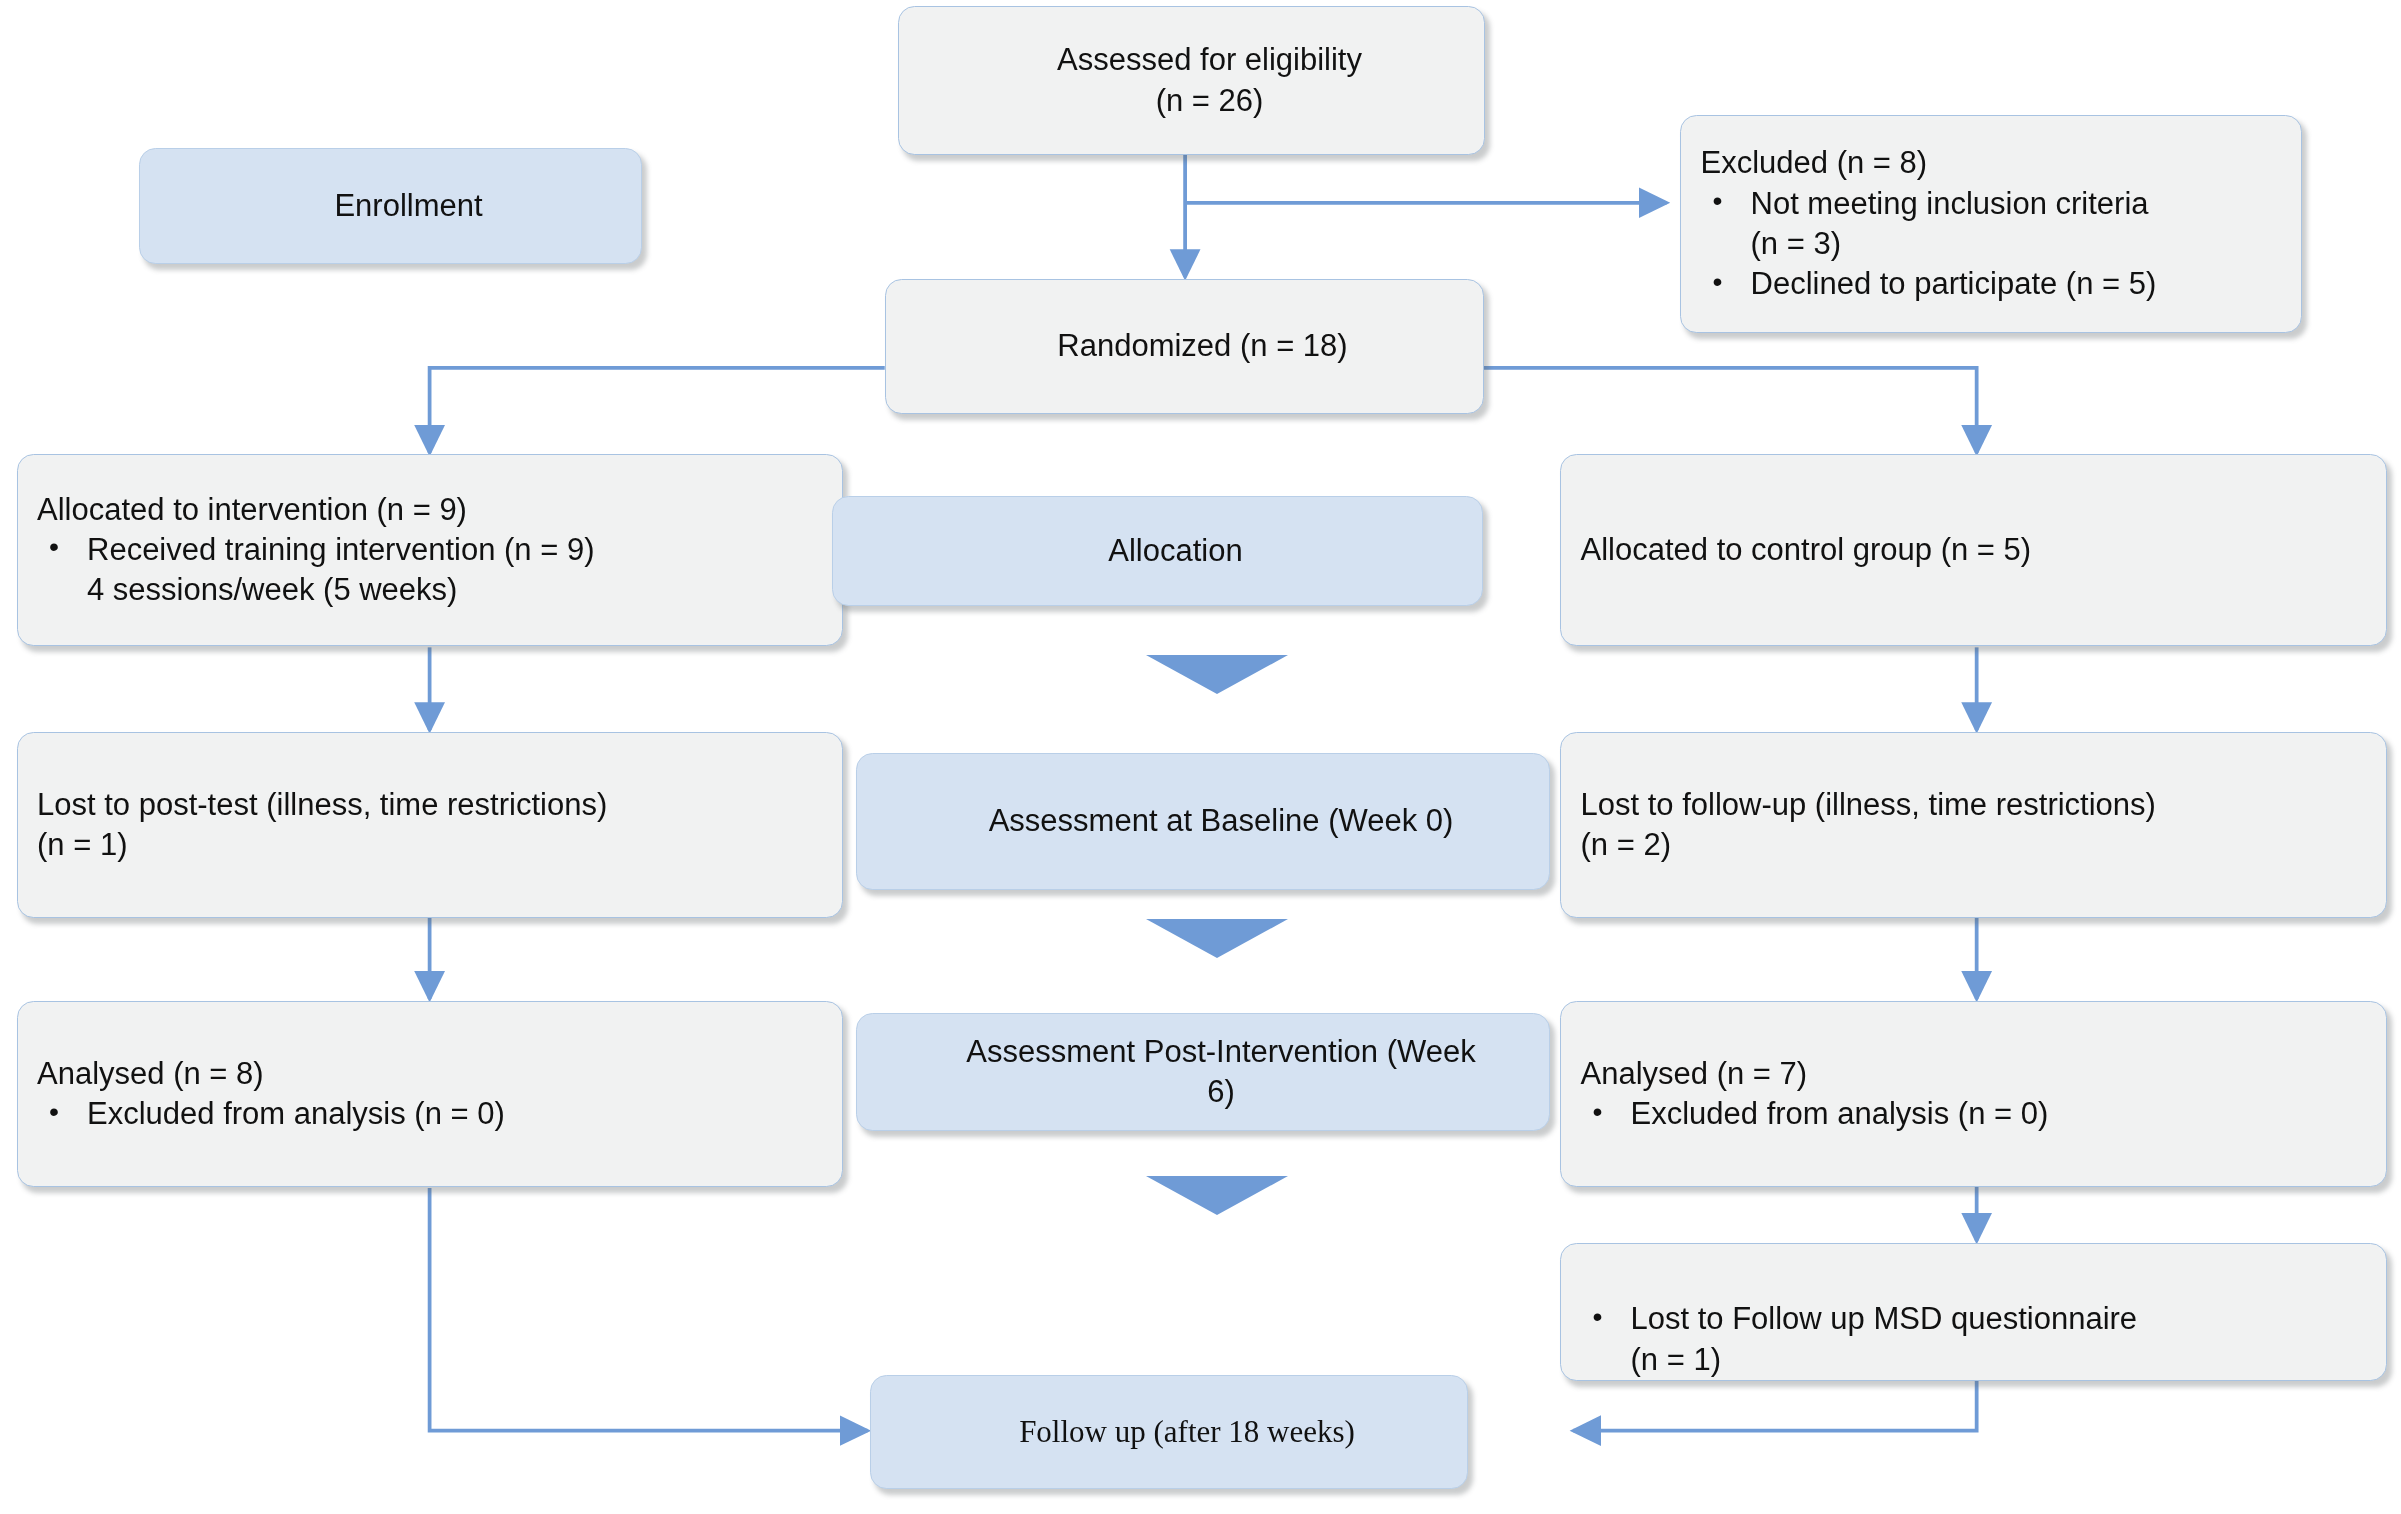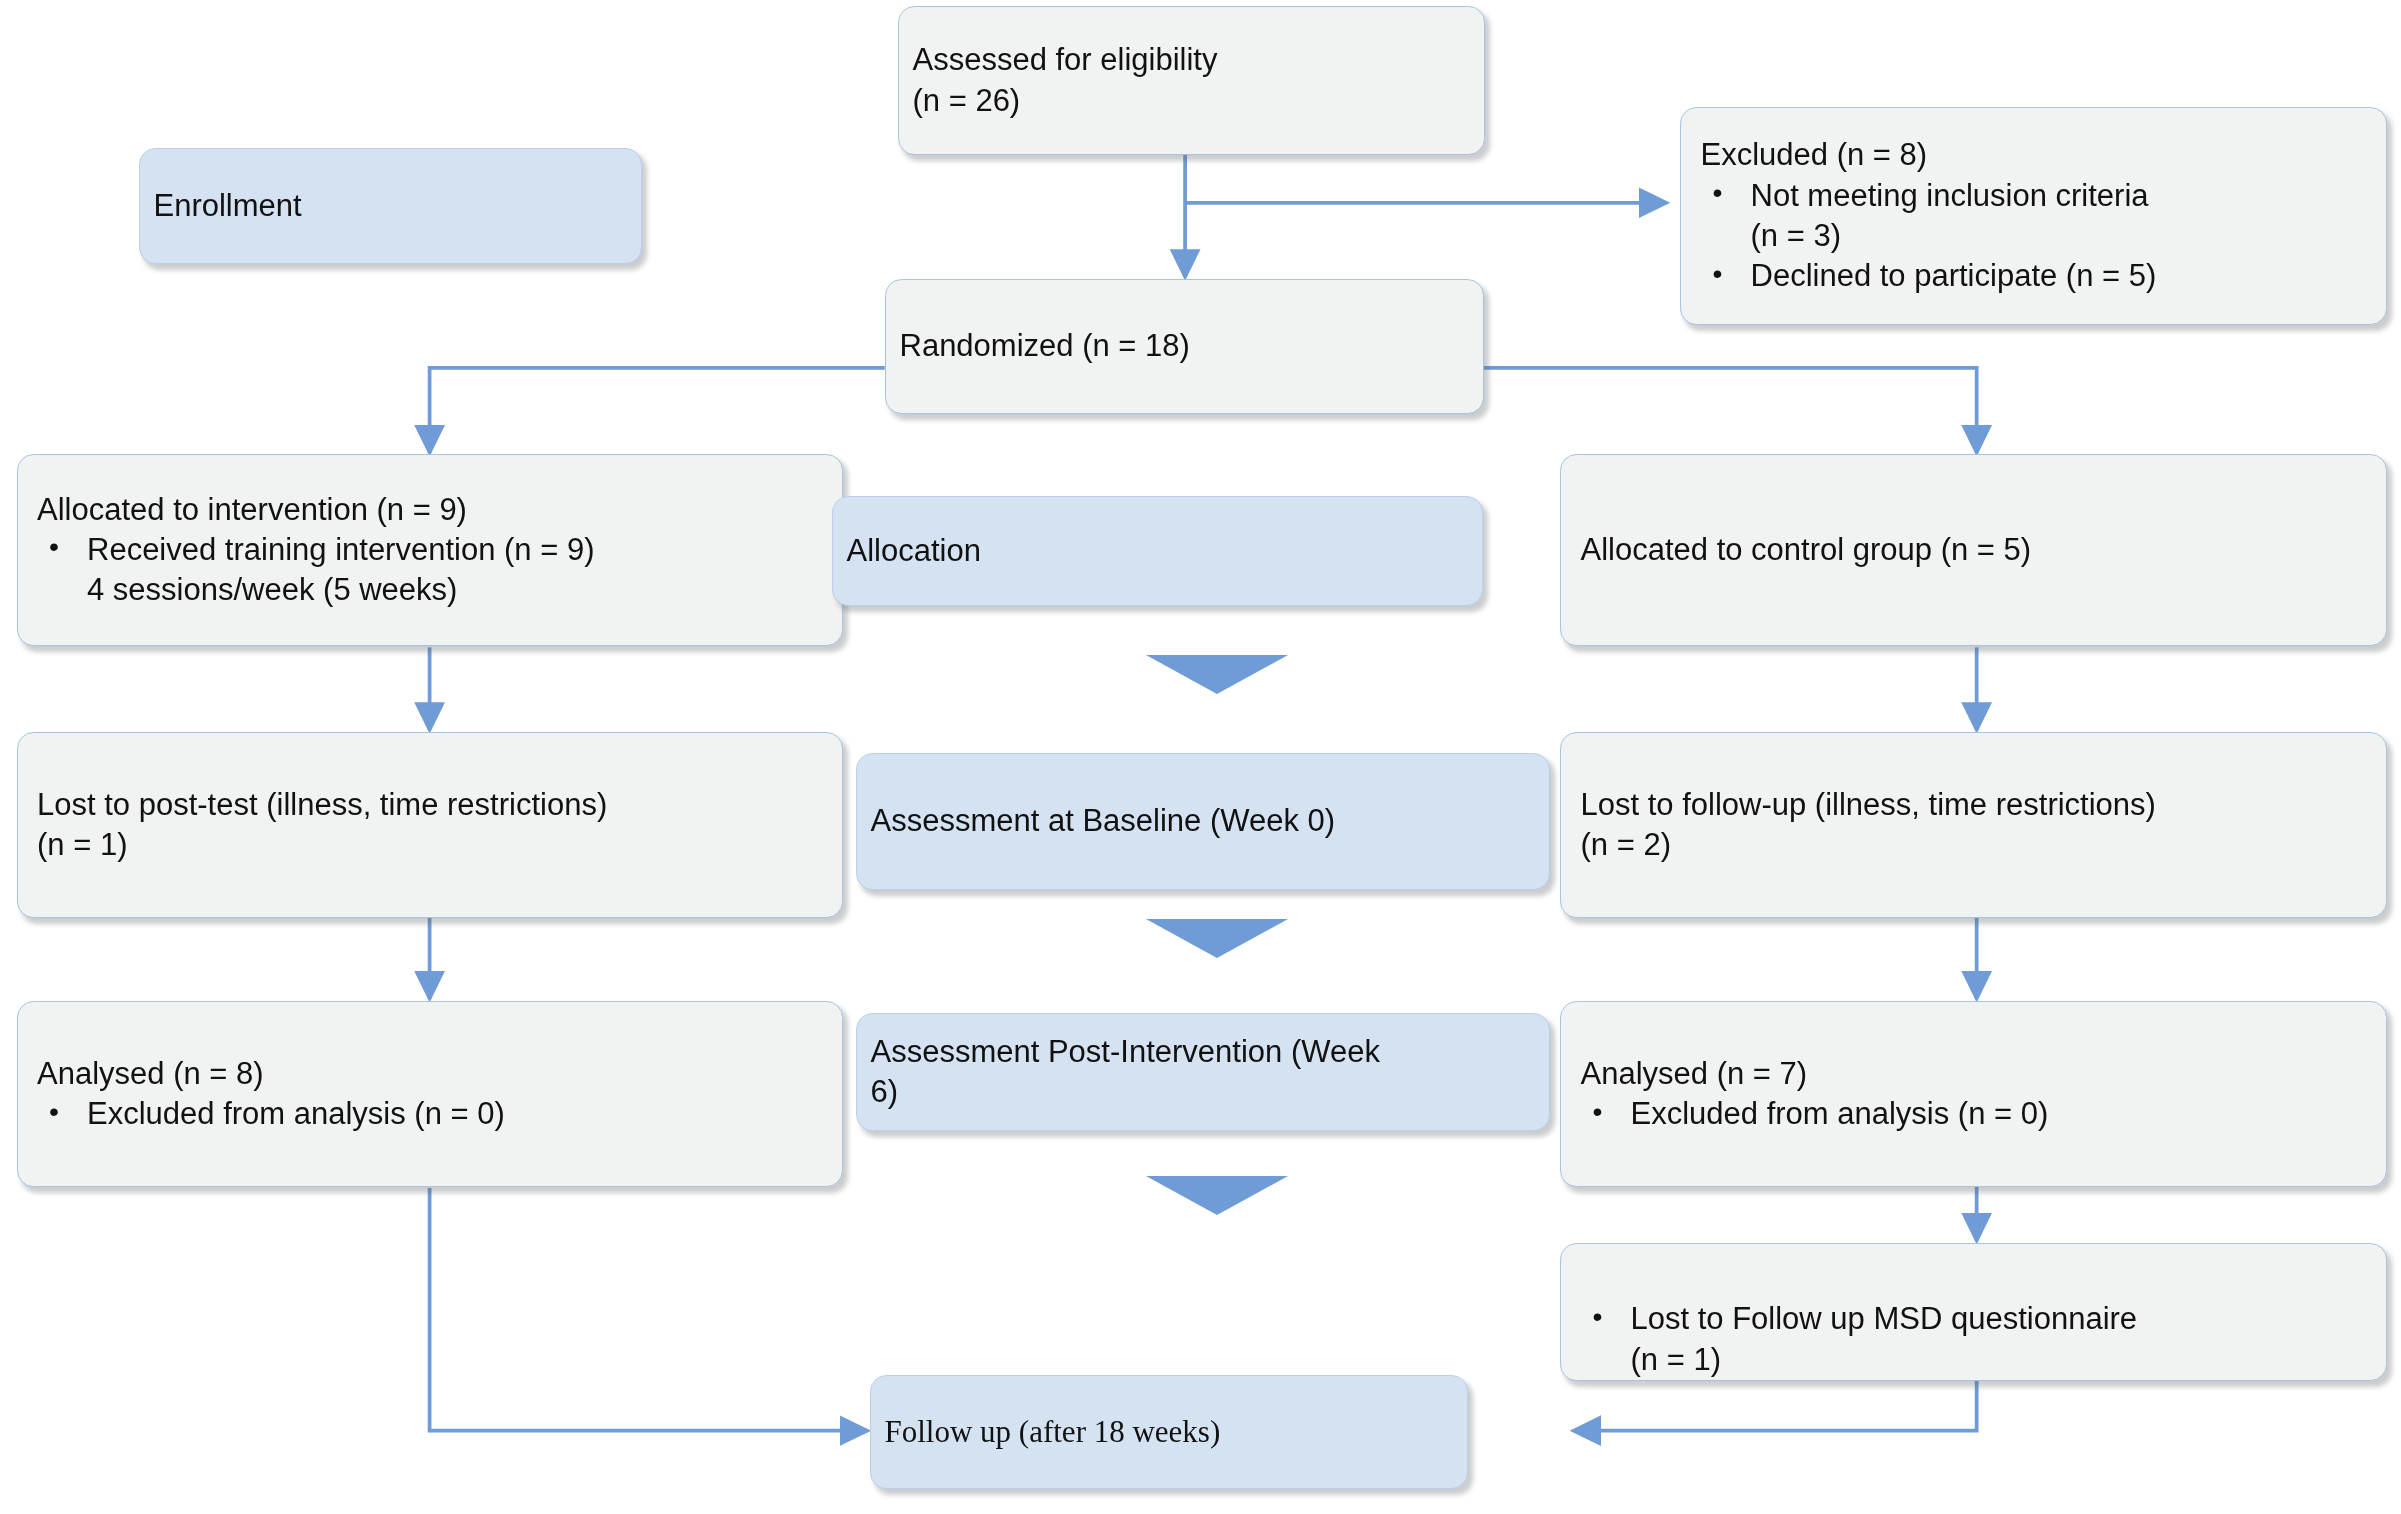--- a/index.html
+++ b/index.html
@@ -41,20 +41,22 @@
   }
   .node.grey {
     background: #f1f2f2;
   }
   .node.blue {
     background: #d5e2f2;
     border-color: #b9cfe8;
   }
   .node.center-text {
     align-items: center;
+    text-align: center;
+    padding-left: 36px;
   }
   .node.left-text {
     align-items: flex-start;
     text-align: left;
   }
   .node .pad {
     padding: 0 19.5px;
     width: 100%;
     box-sizing: border-box;
   }
@@ -140,21 +142,21 @@
       <div class="plainline">(n = 26)</div>
     </div>
   </div>
 
   <div class="node blue center-text" style="left:139px; top:148px; width:503px; height:116px;">
     <div class="pad">
       <div class="plainline">Enrollment</div>
     </div>
   </div>
 
-  <div class="node grey left-text" style="left:1680px; top:107px; width:707px; height:218px;">
+  <div class="node grey left-text" style="left:1680px; top:115px; width:622px; height:218px;">
     <div class="pad">
       <div class="plainline">Excluded (n = 8)</div>
       <ul class="bullets">
         <li>
           <span>Not meeting inclusion criteria</span>
         </li>
       </ul>
       <div class="subline">(n = 3)</div>
       <ul class="bullets">
         <li>

